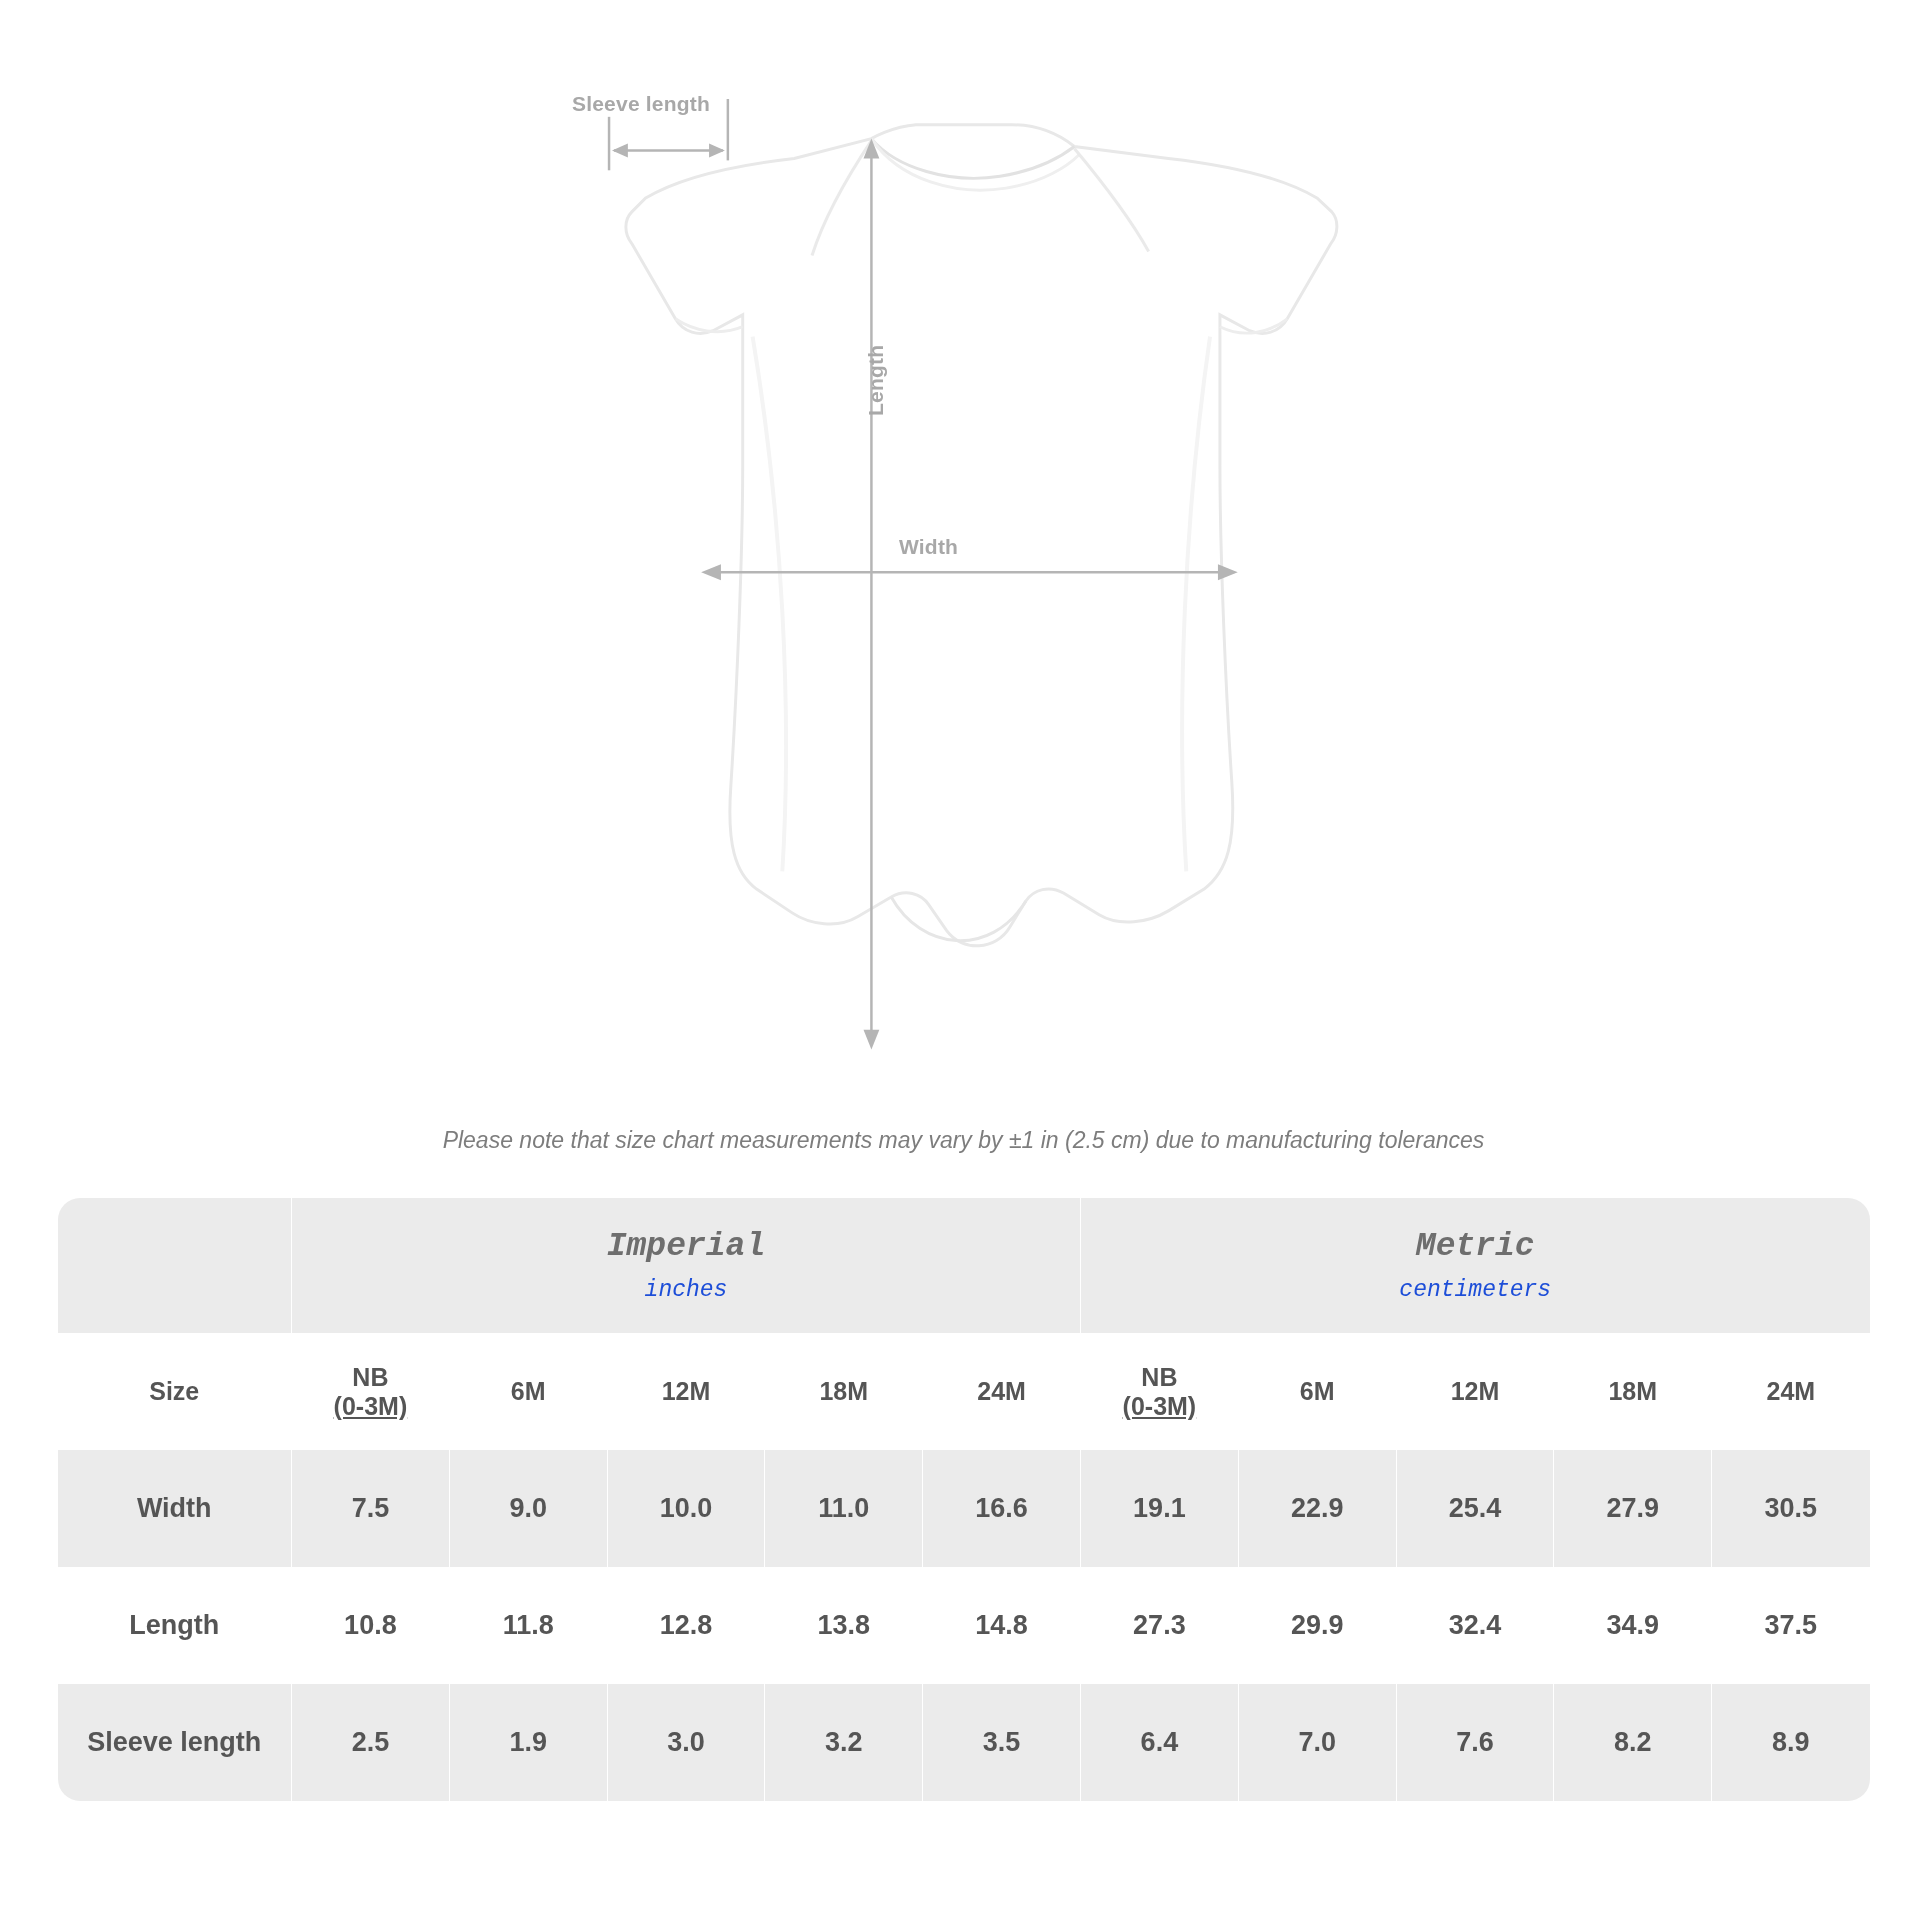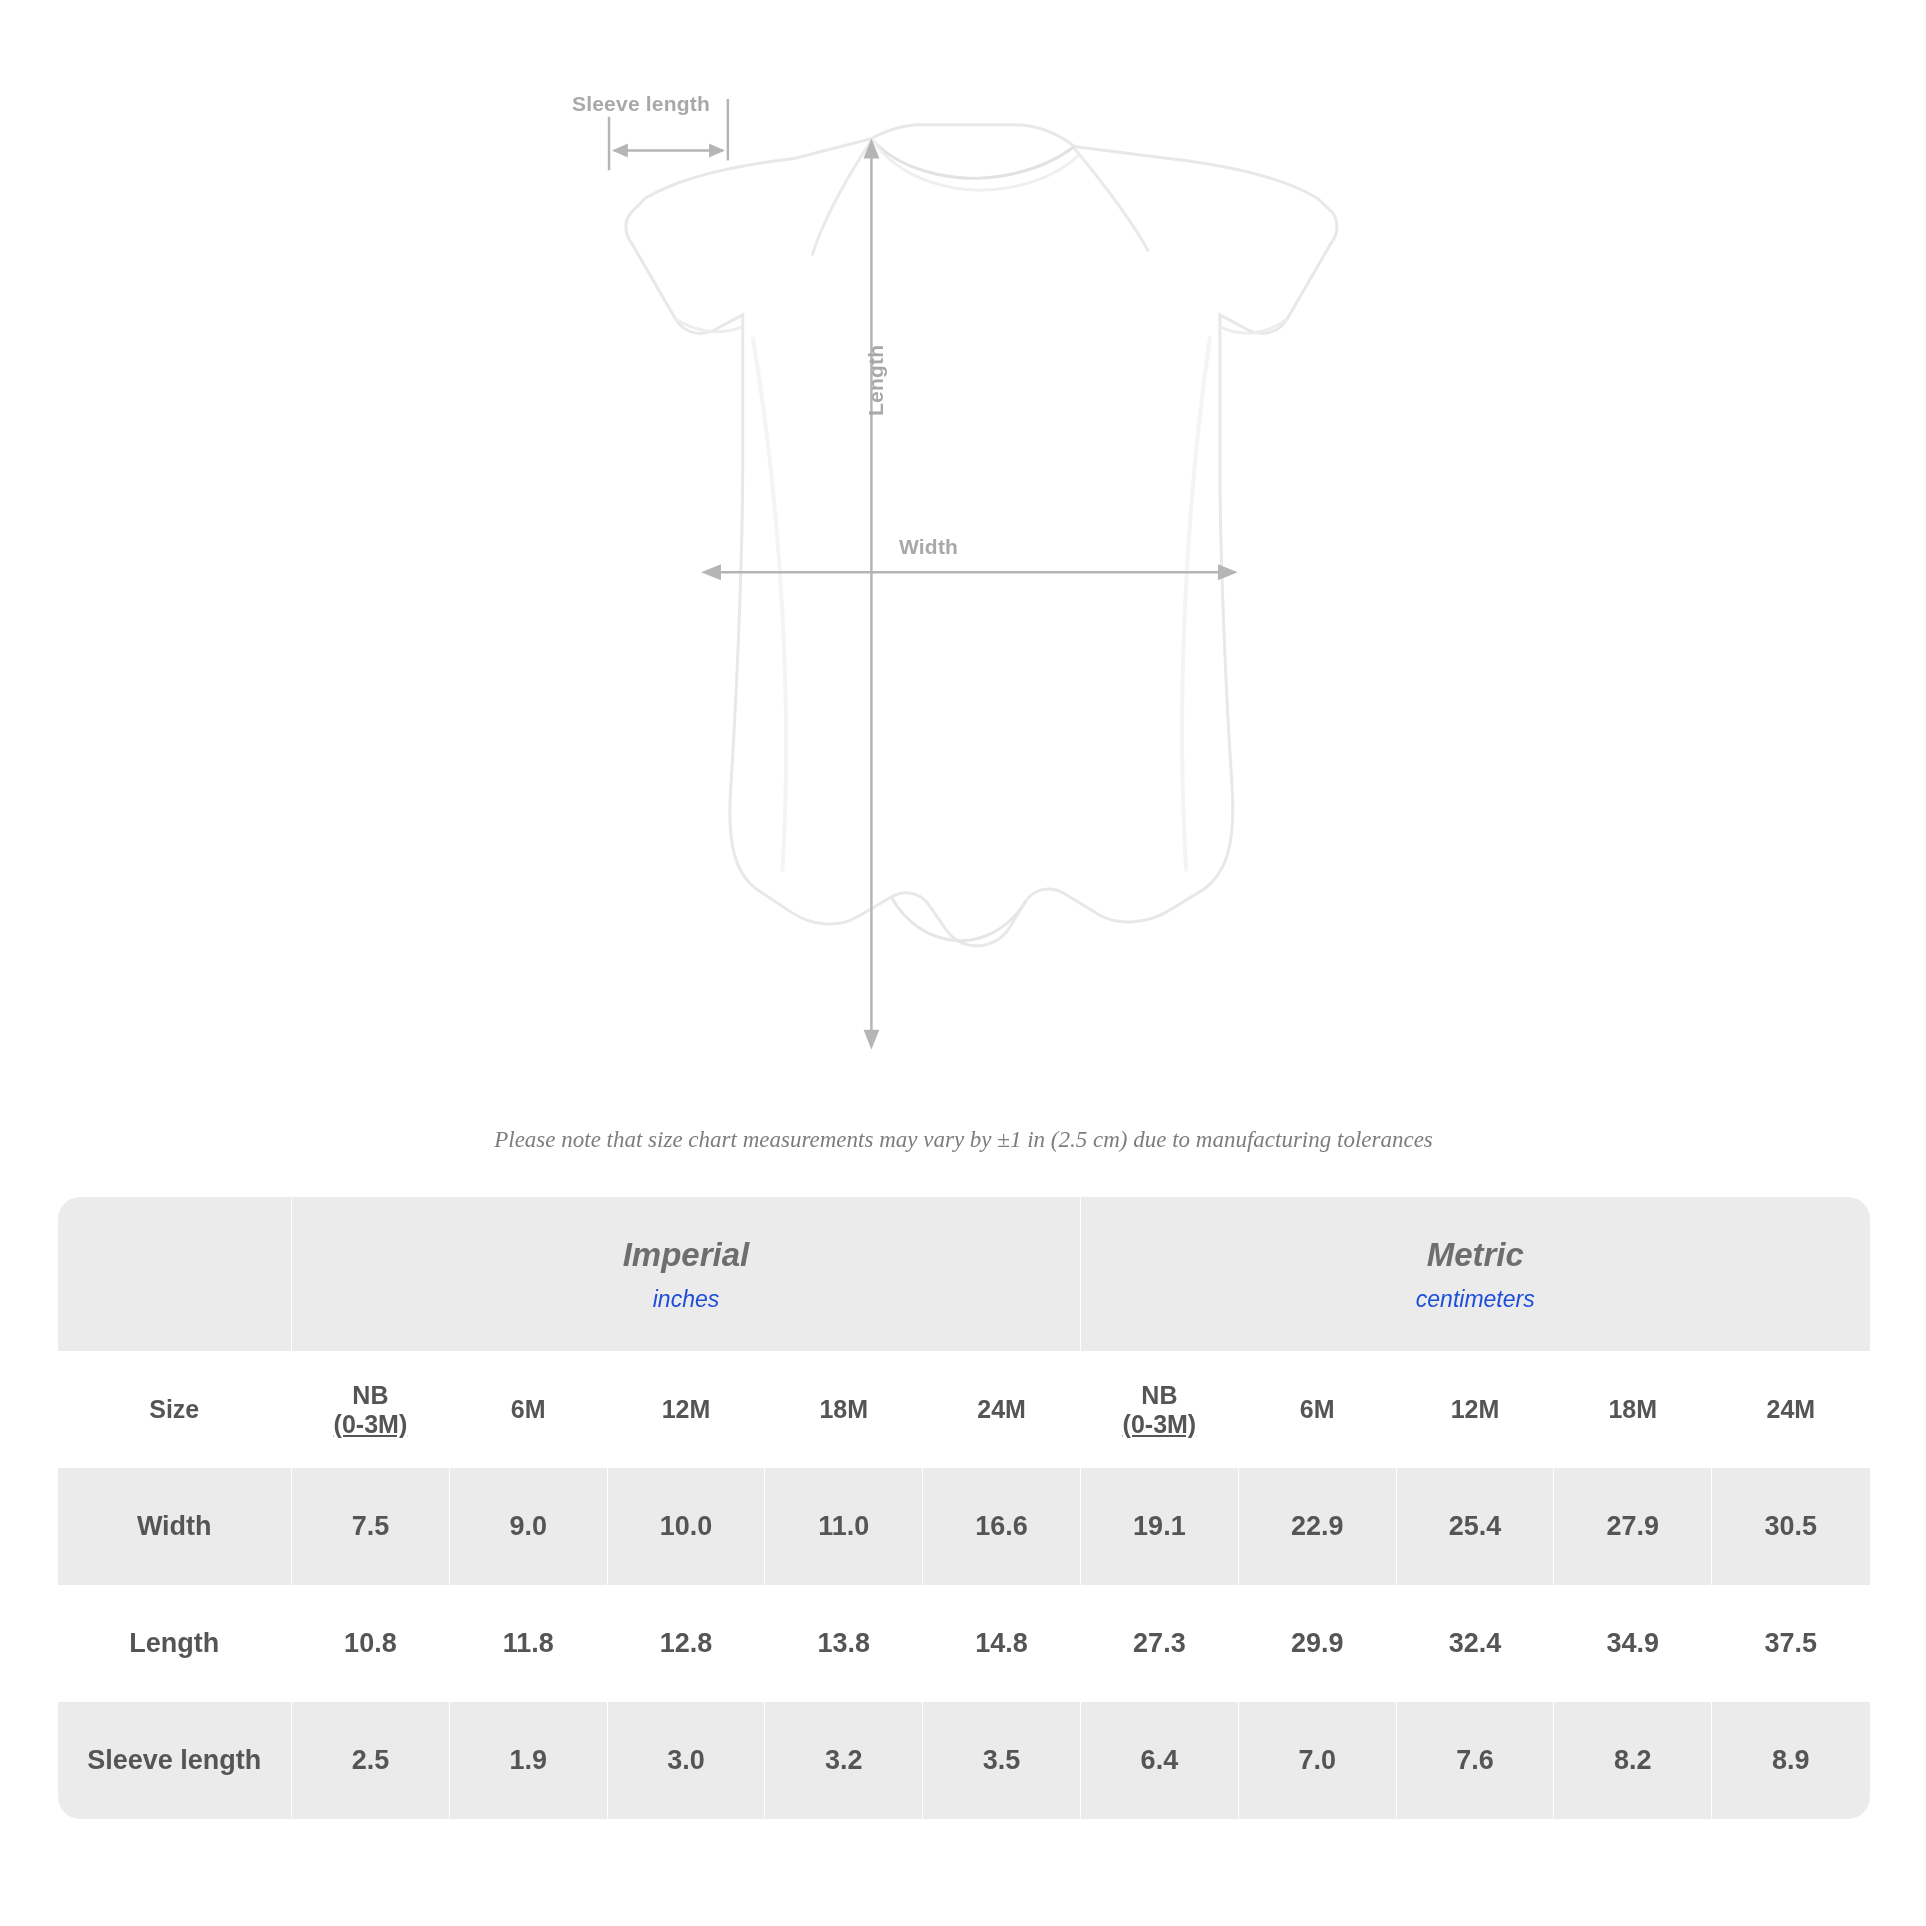--- a/index.html
+++ b/index.html
@@ -63,21 +63,20 @@
     font-size: 42px;
     font-weight: bold;
     color: #333333;
     letter-spacing: -0.2px;
   }
   .chart-note {
     margin-top: 28px;
     font-size: 23px;
     font-style: italic;
     color: #7d7d7d;
-    font-family: Liberation Serif, serif;
   }
 
   
   .table-wrap {
     margin: 44px auto 0 auto;
     width: 1812px;
     border-radius: 22px;
     overflow: hidden;
   }
   table.size-table {
@@ -91,22 +90,23 @@
     border-right: 1px solid #ffffff;
     font-weight: bold;
     color: #555555;
   }
   table.size-table td:last-child, table.size-table th:last-child {
     border-right: none;
   }
 
   .unit-row td {
     background: #ebebeb;
-    height: 154px;
+    height: 135px;
     padding: 0;
+    font-family: Liberation Mono, monospace;
   }
   .unit-row td.blank {
     background: #ebebeb;
   }
   .unit-name {
     font-size: 33px;
     font-style: italic;
     font-weight: bold;
     color: #6e6e6e;
   }

